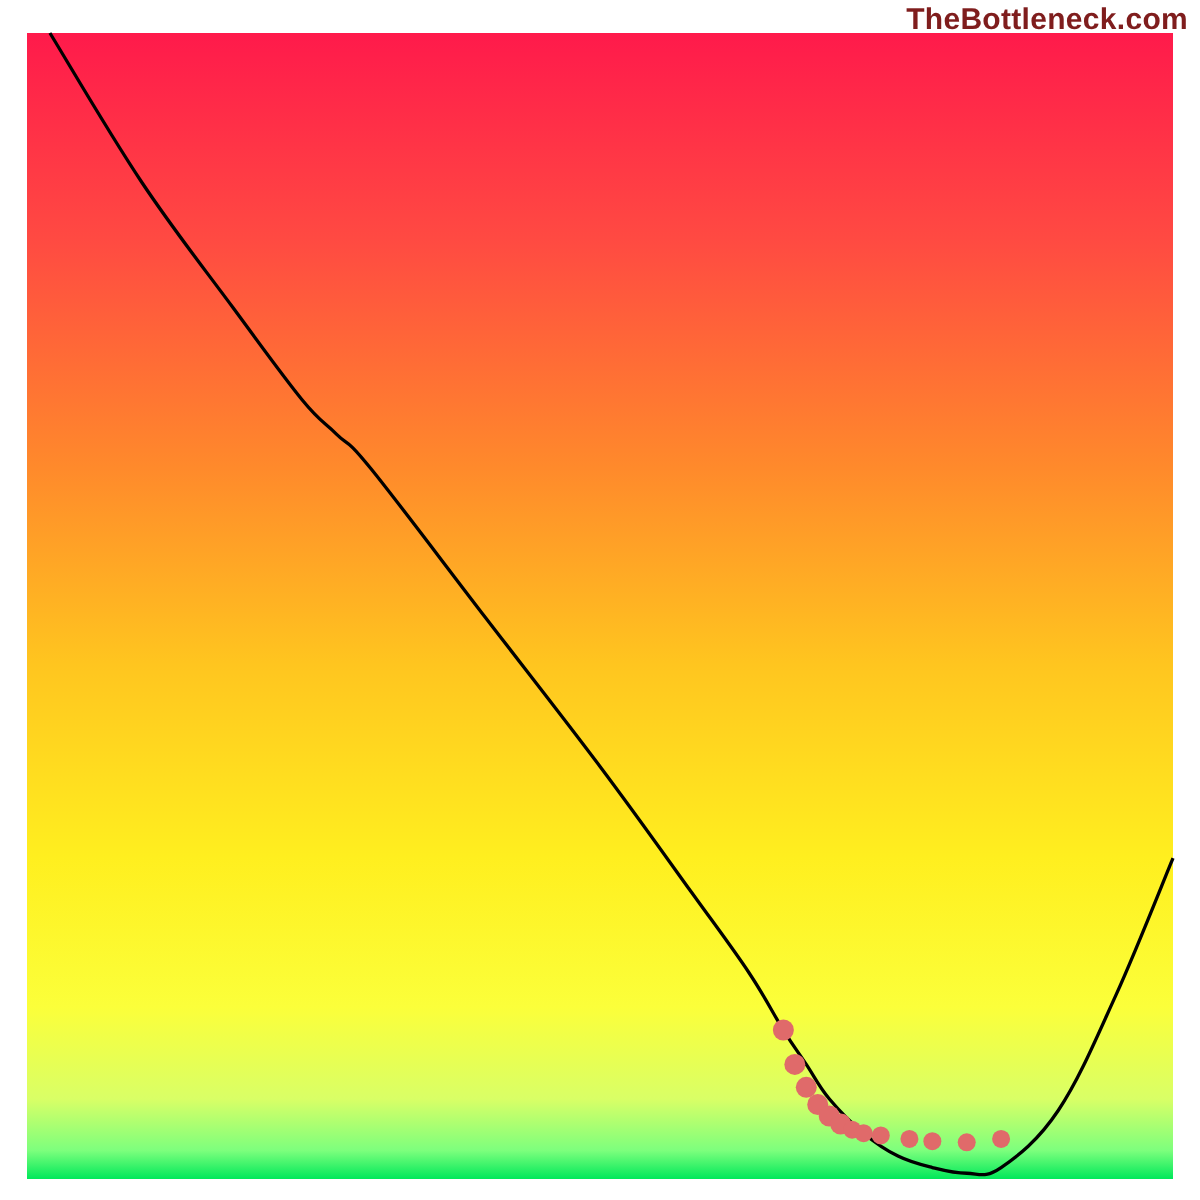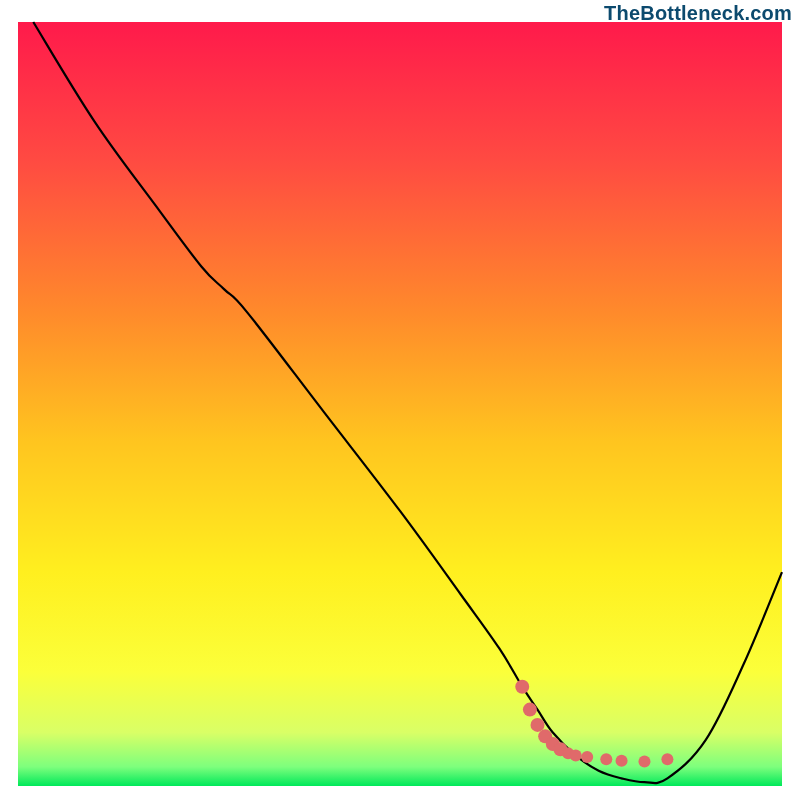--- a/index.html
+++ b/index.html
@@ -15,21 +15,21 @@
     position: relative;
     width: 800px;
     height: 800px;
   }
   .watermark {
     position: absolute;
     top: 2px;
     right: 8px;
     font-size: 20px;
     font-weight: bold;
-    color: #0c4a6e;
+    color: #7f1d1d;
     letter-spacing: 0.2px;
   }
   svg {
     position: absolute;
     left: 0;
     top: 0;
   }
 </style>
 </head>
 <body>

